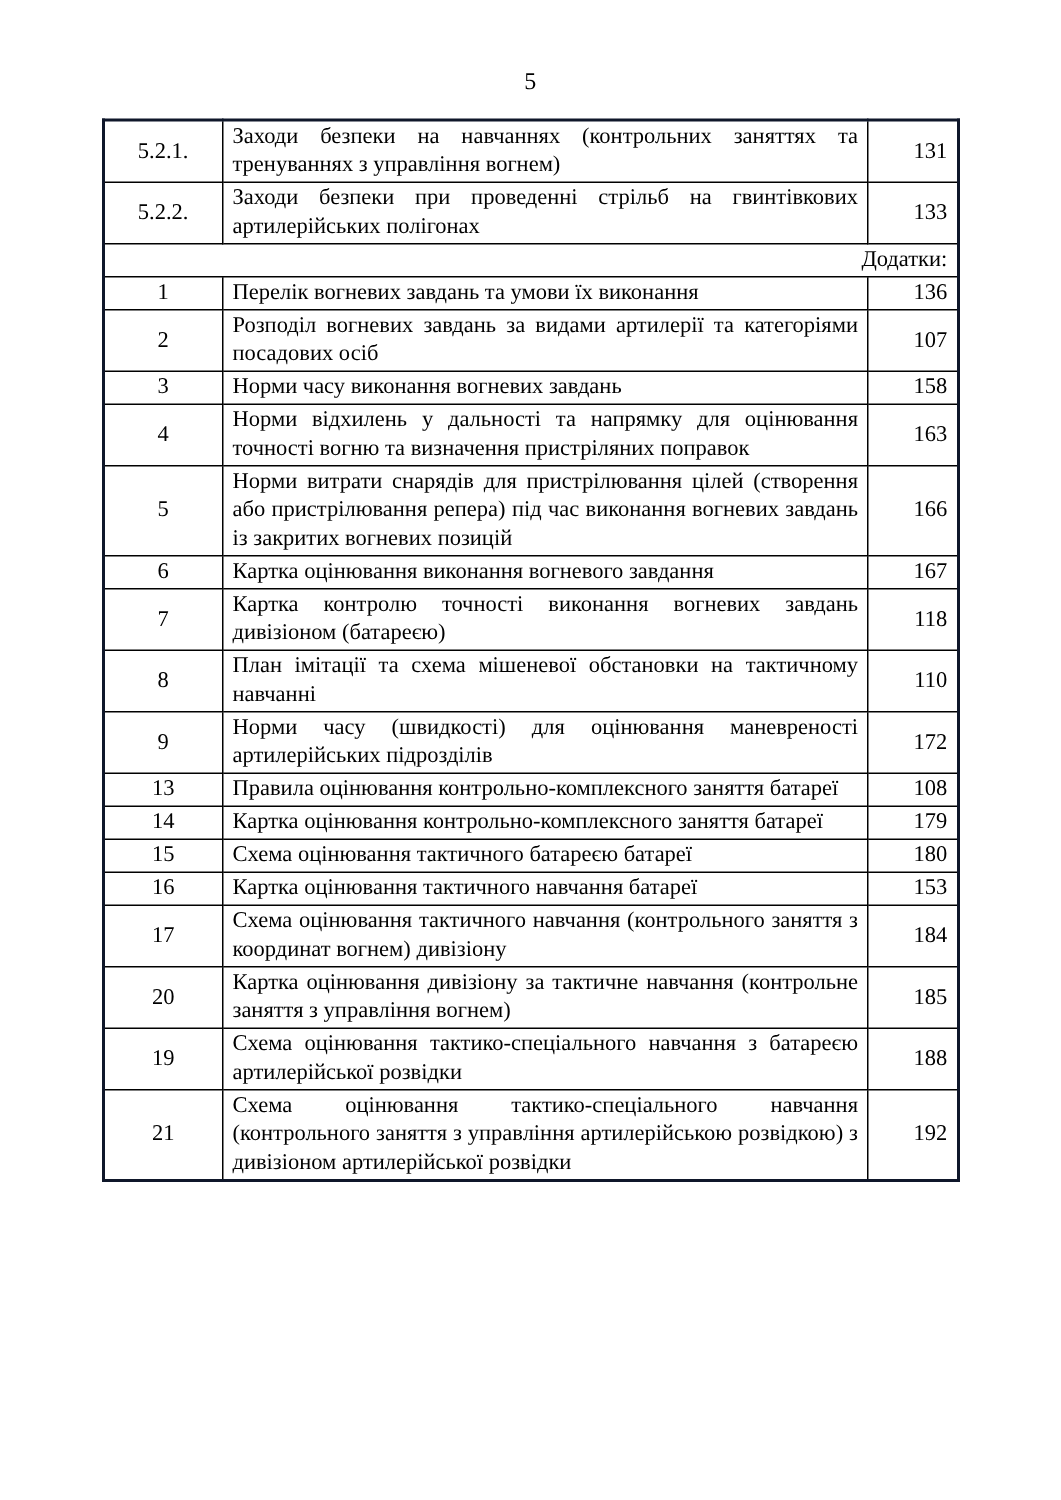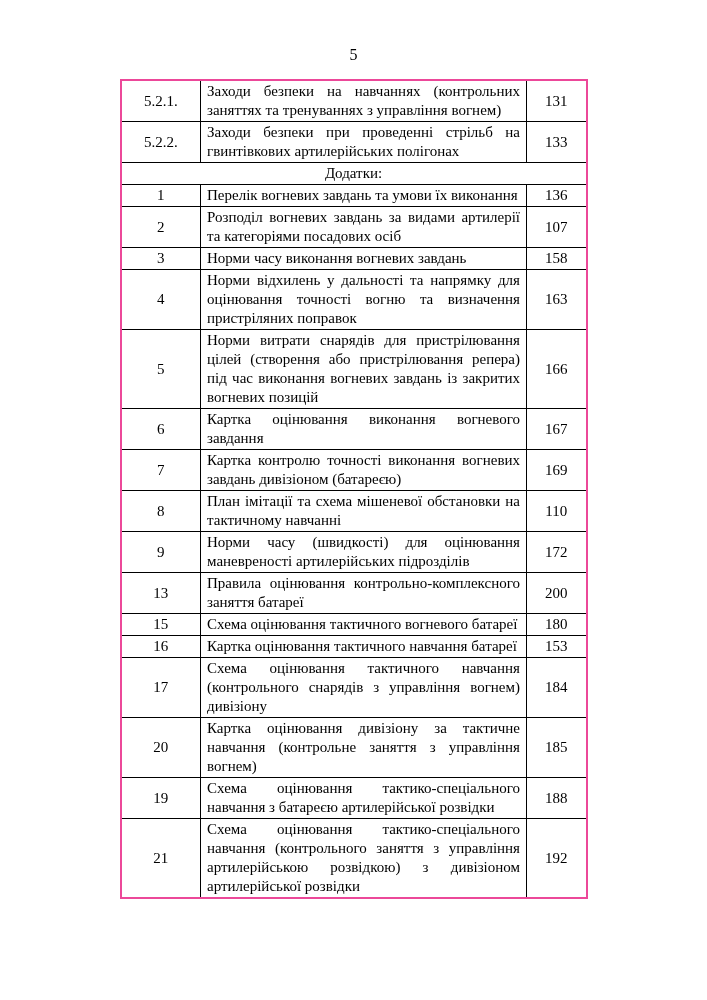--- a/index.html
+++ b/index.html
@@ -21,38 +21,38 @@
   }
   .page-number {
     text-align: center;
     font-size: 16px;
     line-height: 18px;
     margin-bottom: 15px;
   }
   table.toc {
     border-collapse: collapse;
     table-layout: fixed;
-    width: 468px;
+    width: 572px;
     margin: 12px auto;
-    border: 2px solid #ec4899;
+    border: 2px solid #0f172a;
   }
   table.toc td {
     border: 1px solid #000;
     padding: 1px 6px;
     font-size: 15px;
     line-height: 19px;
     vertical-align: middle;
     overflow: hidden;
   }
   col.c-num  { width: 80px; }
   col.c-page { width: 60px; }
   .num-cell   { text-align: center; }
   .title-cell { text-align: justify; }
-  .page-cell  { text-align: center; }
-  .section-cell { text-align: center; padding-left: 5px; }
+  .page-cell  { text-align: right; }
+  .section-cell { text-align: right; padding-left: 5px; }
 </style>
 </head>
 <body>
 
 <div class="page">
   <div class="page-number">5</div>
 
   <table class="toc">
     <colgroup>
       <col class="c-num">
@@ -99,50 +99,55 @@
           <td class="page-cell">166</td>
         </tr>
         <tr>
           <td class="num-cell">6</td>
           <td class="title-cell">Картка оцінювання виконання вогневого завдання</td>
           <td class="page-cell">167</td>
         </tr>
         <tr>
           <td class="num-cell">7</td>
           <td class="title-cell">Картка контролю точності виконання вогневих завдань дивізіоном (батареєю)</td>
-          <td class="page-cell">169</td>
+          <td class="page-cell">118</td>
         </tr>
         <tr>
           <td class="num-cell">8</td>
           <td class="title-cell">План імітації та схема мішеневої обстановки на тактичному навчанні</td>
           <td class="page-cell">110</td>
         </tr>
         <tr>
           <td class="num-cell">9</td>
           <td class="title-cell">Норми часу (швидкості) для оцінювання маневреності артилерійських підрозділів</td>
           <td class="page-cell">172</td>
         </tr>
         <tr>
           <td class="num-cell">13</td>
           <td class="title-cell">Правила оцінювання контрольно-комплексного заняття батареї</td>
-          <td class="page-cell">200</td>
+          <td class="page-cell">108</td>
+        </tr>
+        <tr>
+          <td class="num-cell">14</td>
+          <td class="title-cell">Картка оцінювання контрольно-комплексного заняття батареї</td>
+          <td class="page-cell">179</td>
         </tr>
         <tr>
           <td class="num-cell">15</td>
-          <td class="title-cell">Схема оцінювання тактичного вогневого батареї</td>
+          <td class="title-cell">Схема оцінювання тактичного батареєю батареї</td>
           <td class="page-cell">180</td>
         </tr>
         <tr>
           <td class="num-cell">16</td>
           <td class="title-cell">Картка оцінювання тактичного навчання батареї</td>
           <td class="page-cell">153</td>
         </tr>
         <tr>
           <td class="num-cell">17</td>
-          <td class="title-cell">Схема оцінювання тактичного навчання (контрольного снарядів з управління вогнем) дивізіону</td>
+          <td class="title-cell">Схема оцінювання тактичного навчання (контрольного заняття з координат вогнем) дивізіону</td>
           <td class="page-cell">184</td>
         </tr>
         <tr>
           <td class="num-cell">20</td>
           <td class="title-cell">Картка оцінювання дивізіону за тактичне навчання (контрольне заняття з управління вогнем)</td>
           <td class="page-cell">185</td>
         </tr>
         <tr>
           <td class="num-cell">19</td>
           <td class="title-cell">Схема оцінювання тактико-спеціального навчання з батареєю артилерійської розвідки</td>

